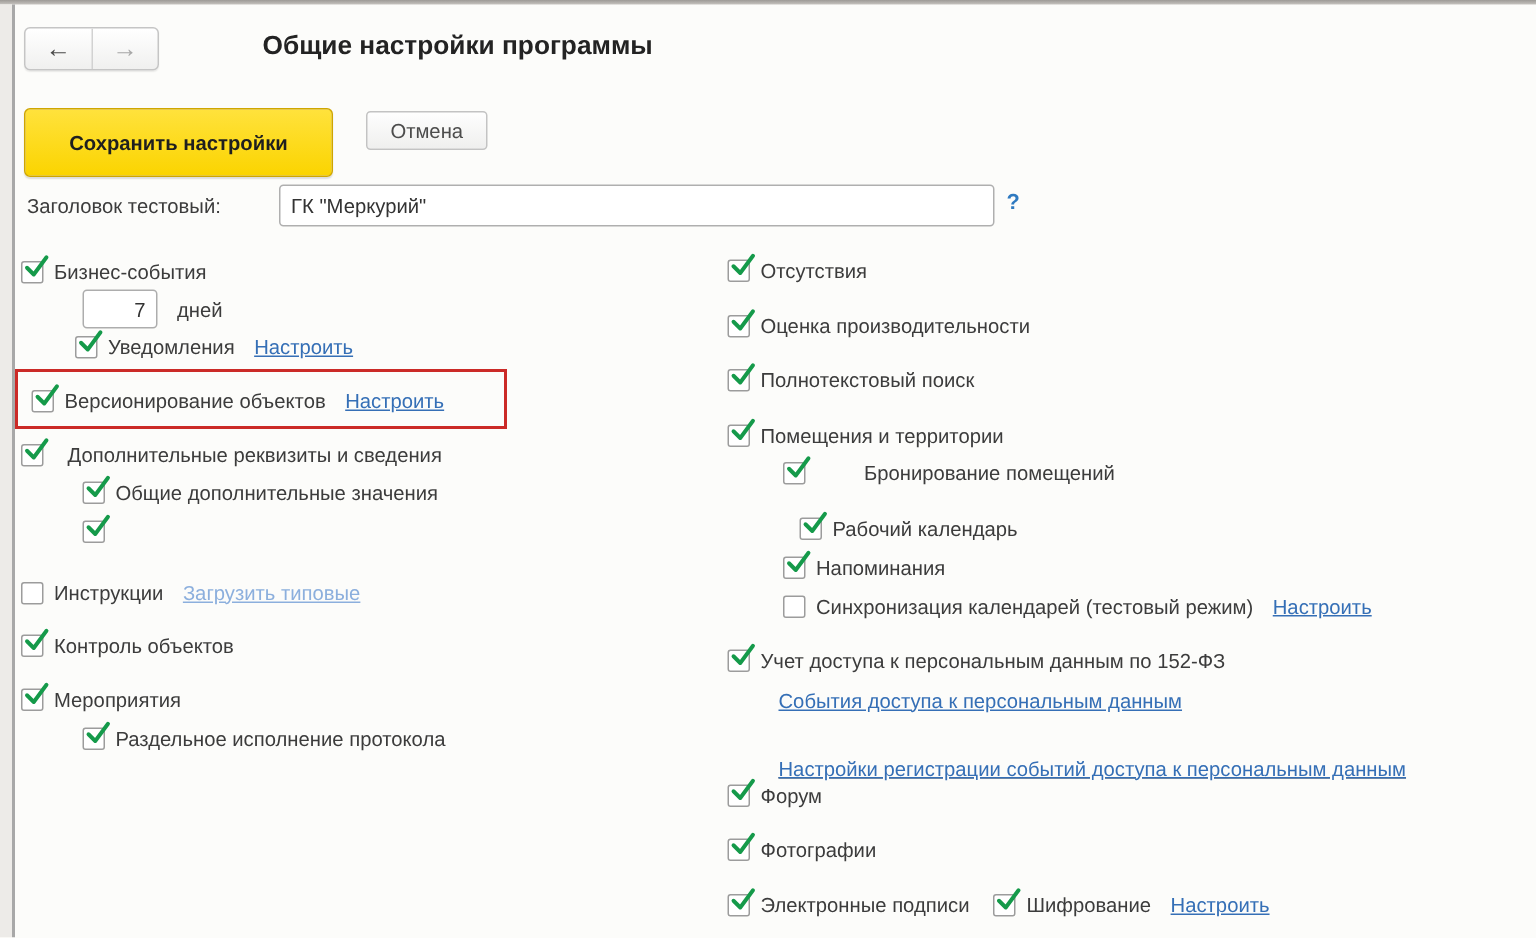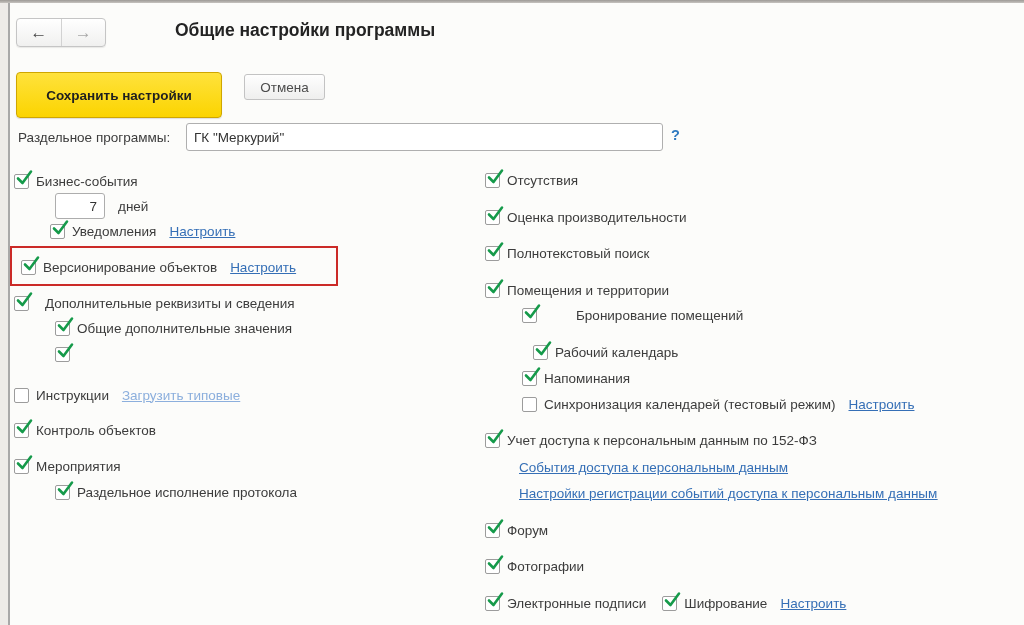--- a/index.html
+++ b/index.html
@@ -79,21 +79,21 @@
   <button class="nav-btn fwd">
     <span>→</span>
   </button>
 </div>
 
 <div class="abs page-title">Общие настройки программы</div>
 
 <button class="abs btn-save">Сохранить настройки</button>
 <button class="abs btn-cancel">Отмена</button>
 
-<div class="abs lbl title-row-label">Раздельное программы:</div>
+<div class="abs lbl title-row-label">Заголовок тестовый:</div>
 <input class="abs title-input" value="ГК &quot;Меркурий&quot;" style="">
 <span class="abs help-q">?</span>
 
 <div class="row" style="left:14px; top:172px;">
   <span class="cb checked">
       <svg class="tick" viewBox="0 0 18 18">
         <polyline points="3,9.5 7.5,14 16,2.5"></polyline>
       </svg>
     </span>
   <span class="lbl">Бизнес-события</span>
@@ -259,21 +259,21 @@
         <polyline points="3,9.5 7.5,14 16,2.5"></polyline>
       </svg>
     </span>
   <span class="lbl">Учет доступа к персональным данным по 152-ФЗ</span>
 </div>
 
 <div class="row" style="left:519px; top:458px;">
   <span class="lnk standalone">События доступа к персональным данным</span>
 </div>
 
-<div class="row" style="left:519px; top:484px;text-decoration:underline;">
+<div class="row" style="left:519px; top:503px;text-decoration:underline;">
   <span class="lnk standalone">Настройки регистрации событий доступа к персональным данным</span>
 </div>
 
 <div class="row" style="left:485px; top:521px;">
   <span class="cb checked">
       <svg class="tick" viewBox="0 0 18 18">
         <polyline points="3,9.5 7.5,14 16,2.5"></polyline>
       </svg>
     </span>
   <span class="lbl">Форум</span>

